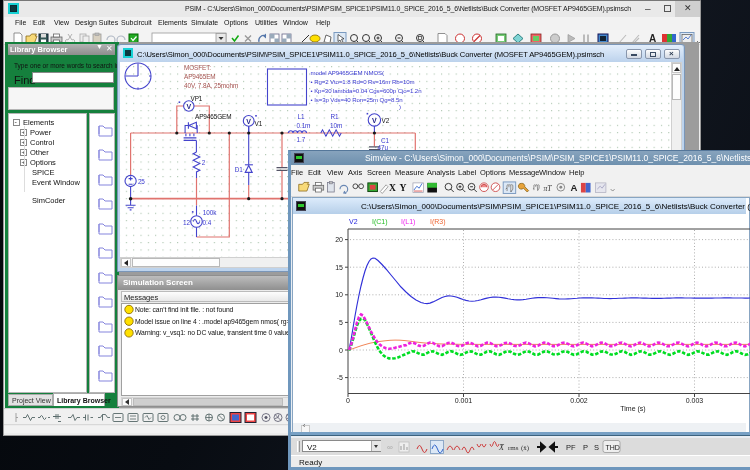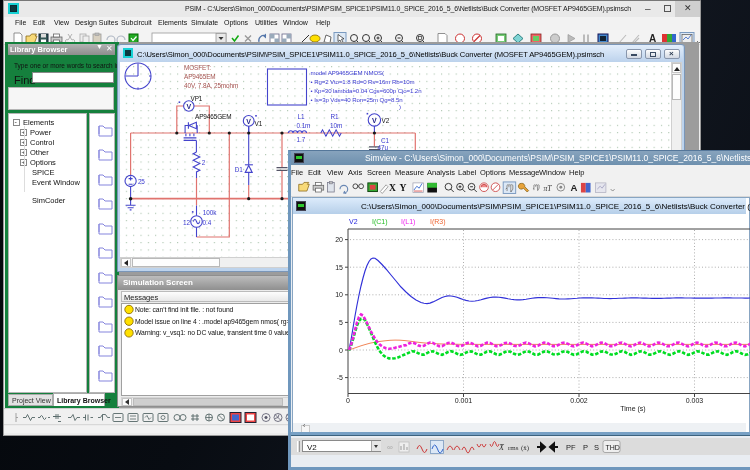--- a/index.html
+++ b/index.html
@@ -537,20 +537,23 @@
       <path d="M170,7 h7 m-4,-3.5 l-4,3.5 l4,3.5 z" stroke="#111" stroke-width="2" fill="#111"></path>
       <text x="185" y="10" font-size="7.5" fill="#222" font-family="Liberation Sans">PF</text>
       <text x="202" y="10" font-size="7.5" fill="#222" font-family="Liberation Sans">P</text>
       <text x="213" y="10" font-size="7.5" fill="#222" font-family="Liberation Sans">S</text>
       <rect x="222" y="0.5" width="17" height="12" fill="#eee" stroke="#999" stroke-width="0.8" rx="2"></rect>
       <text x="224.5" y="9.5" font-size="7" fill="#222" font-family="Liberation Sans">THD</text>
       </g>
     </svg>
   </div>
 
+  <div class="abs" style="left:0;top:304px;width:459px;height:13px;background:#ececec;border-top:1px solid #fff">
+    <div class="txt" style="left:8px;top:2px;font-size:8px;color:#111">Ready</div>
+  </div>
 </div>
 
 <svg class="abs" id="plotsvg" style="left:292px;top:212px" width="458" height="210" viewBox="292 212 458 210">
   <g font-family="Liberation Sans">
   <text x="349" y="224" font-size="7" fill="#2222dd">V2</text>
   <text x="372" y="224" font-size="7" fill="#22bb22">I(C1)</text>
   <text x="401" y="224" font-size="7" fill="#ee22ee">I(L1)</text>
   <text x="430" y="224" font-size="7" fill="#ee6633">I(R3)</text>
   <g stroke="#999" stroke-width="0.8" stroke-dasharray="1,2.2">
     <line x1="350" y1="239.6" x2="755" y2="239.6"></line>

